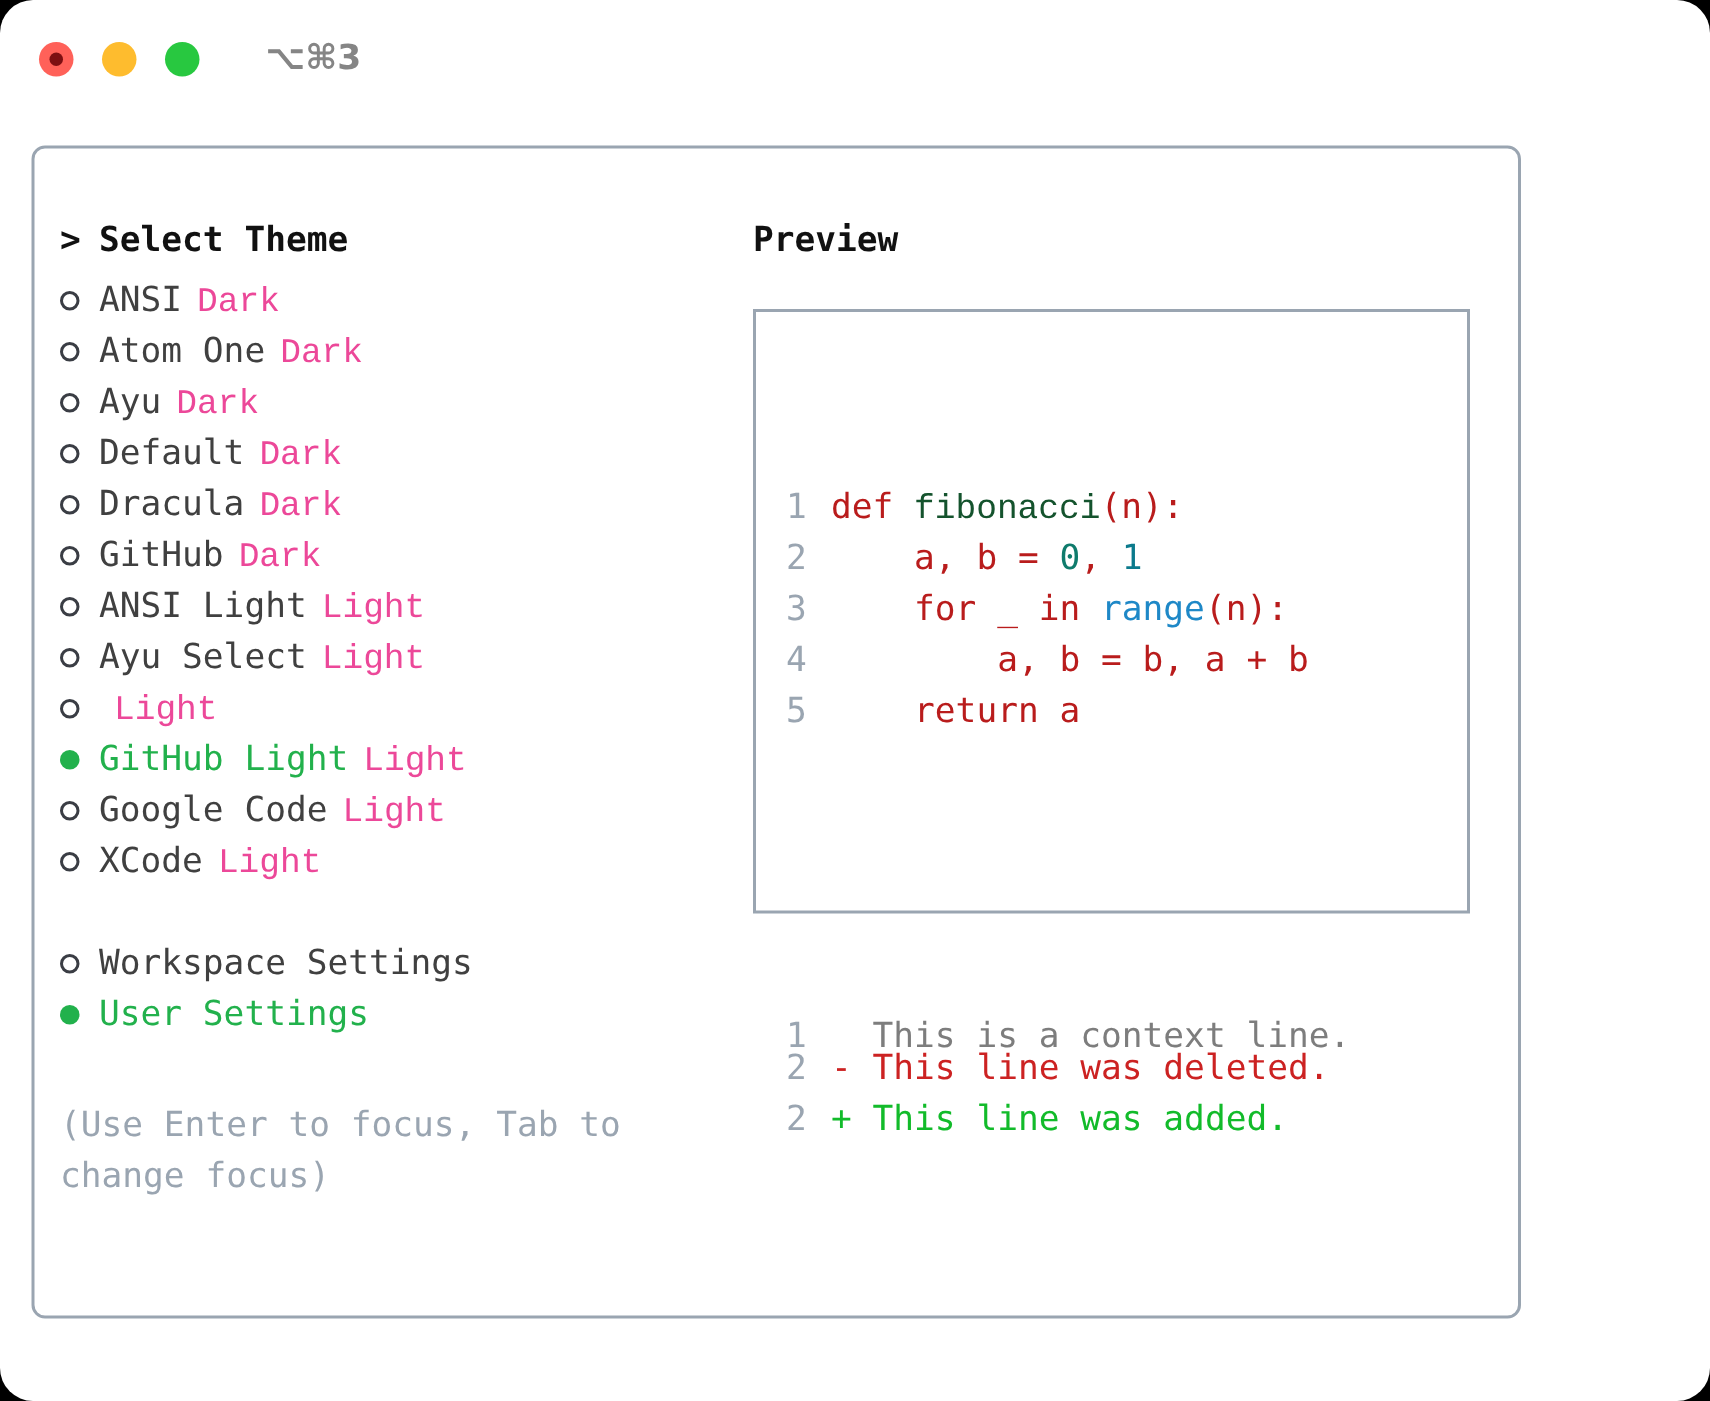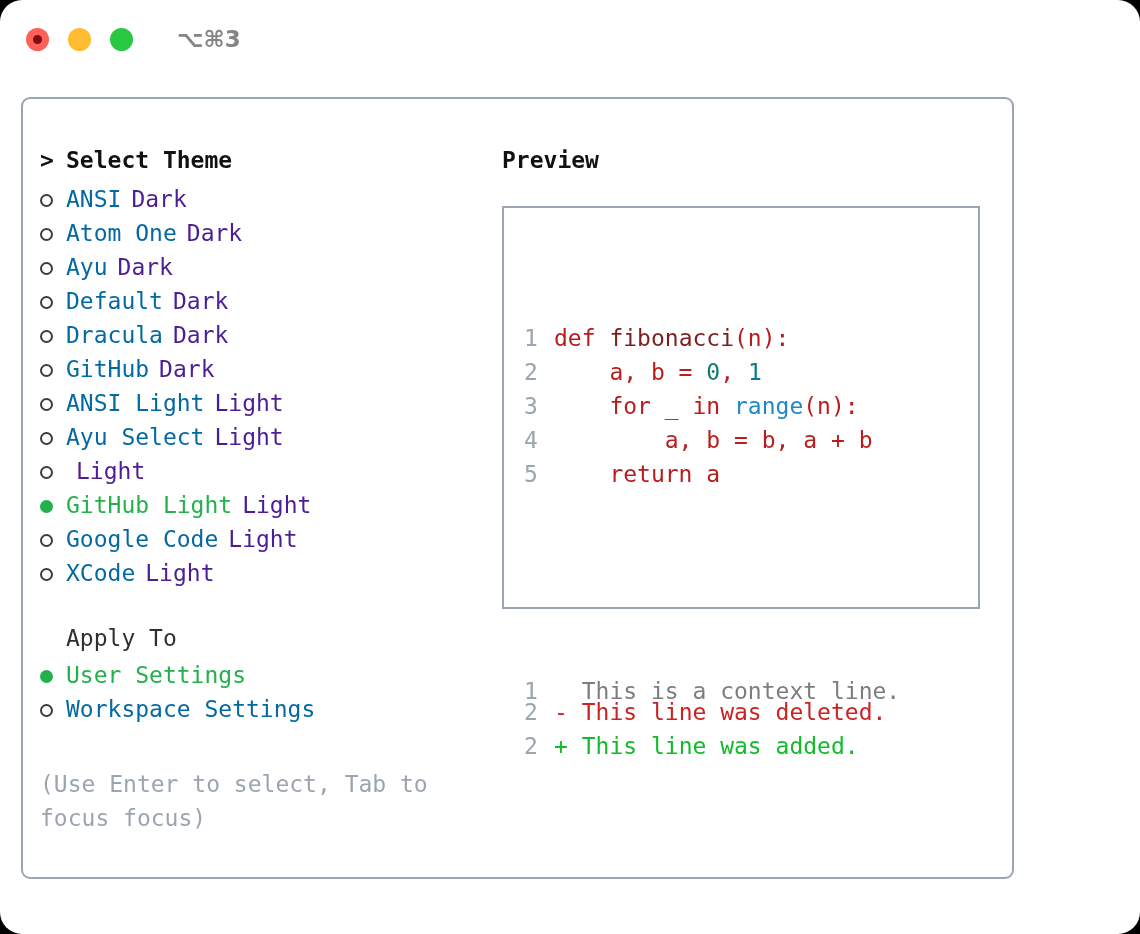--- a/index.html
+++ b/index.html
@@ -90,23 +90,23 @@
     width: 13px; height: 13px;
     border: 2px solid #3a3d44;
     border-radius: 50%;
     box-sizing: border-box;
   }
   .bullet-filled {
     width: 13px; height: 13px;
     border-radius: 50%;
     background: #22b14c;
   }
-  .name { color: #0369a1; }
+  .name { color: #404040; }
   .name.selected { color: #22b14c; }
-  .tag { color: #4c1d95; margin-left: 10px; }
+  .tag { color: #ec4899; margin-left: 10px; font-family: Liberation Mono, monospace; }
   .indent-label {
     margin-left: 26px;
     color: #2c2f36;
   }
   .spacer-row { height: 34px; }
   .hint {
     margin-top: 6px;
     font-size: 23px;
     line-height: 34px;
     color: #9aa5b1;
@@ -129,21 +129,21 @@
     line-height: 34px;
     white-space: pre;
   }
   .cl { display: flex; align-items: baseline; height: 34px; white-space: pre; }
   .lnum {
     width: 30px; flex: none;
     color: #9aa5b1;
     text-align: left;
   }
   .ctext { color: #b91c1c; }
-  .tok-fn   { color: #7f1d1d; }
+  .tok-fn   { color: #14532d; font-family: Liberation Mono, monospace; }
   .tok-num  { color: #0f7b6c; }
   .tok-num2 { color: #0b7a8c; }
   .tok-kw   { color: #1e88c7; }
   .diff-ctx { color: #7d7d7d; margin-top: 13px; }
   .diff-del { color: #cc2222; }
   .diff-add { color: #12bb2a; }
   .gap { height: 34px; }
 </style>
 </head>
 <body>
@@ -179,30 +179,27 @@
             <div class="row"><span class="bullet-cell"><span class="bullet-hollow"></span></span><span class="name">ANSI Light</span><span class="tag">Light</span></div>
             <div class="row"><span class="bullet-cell"><span class="bullet-hollow"></span></span><span class="name">Ayu Select</span><span class="tag">Light</span></div>
             <div class="row"><span class="bullet-cell"><span class="bullet-hollow"></span></span><span class="tag">Light</span></div>
             <div class="row"><span class="bullet-cell"><span class="bullet-filled"></span></span><span class="name selected">GitHub Light</span><span class="tag">Light</span></div>
             <div class="row"><span class="bullet-cell"><span class="bullet-hollow"></span></span><span class="name">Google Code</span><span class="tag">Light</span></div>
             <div class="row"><span class="bullet-cell"><span class="bullet-hollow"></span></span><span class="name">XCode</span><span class="tag">Light</span></div>
           </div>
 
         <div class="spacer-row"></div>
 
-        <div class="row">
-          <span class="indent-label">Apply To</span>
-        </div>
         <div id="apply-list">
+            <div class="row"><span class="bullet-cell"><span class="bullet-hollow"></span></span><span class="name">Workspace Settings</span></div>
             <div class="row"><span class="bullet-cell"><span class="bullet-filled"></span></span><span class="name selected">User Settings</span></div>
-            <div class="row"><span class="bullet-cell"><span class="bullet-hollow"></span></span><span class="name">Workspace Settings</span></div>
           </div>
 
         <div class="spacer-row"></div>
-        <div class="hint">(Use Enter to select, Tab to focus focus)</div>
+        <div class="hint">(Use Enter to focus, Tab to change focus)</div>
       </div>
 
       <div class="right-col">
         <div class="heading">Preview</div>
       </div>
 
       <div class="preview-box">
         <div class="code">
           <div id="code-lines"><div class="cl"><span class="lnum">1</span><span class="ctext">def </span><span class="tok-fn">fibonacci</span><span class="ctext">(n):</span></div><div class="cl"><span class="lnum">2</span><span class="ctext">    a, b = </span><span class="tok-num">0</span><span class="ctext">, </span><span class="tok-num2">1</span></div><div class="cl"><span class="lnum">3</span><span class="ctext">    for _ in </span><span class="tok-kw">range</span><span class="ctext">(n):</span></div><div class="cl"><span class="lnum">4</span><span class="ctext">        a, b = b, a + b</span></div><div class="cl"><span class="lnum">5</span><span class="ctext">    return a</span></div></div>
           <div class="gap"></div>

